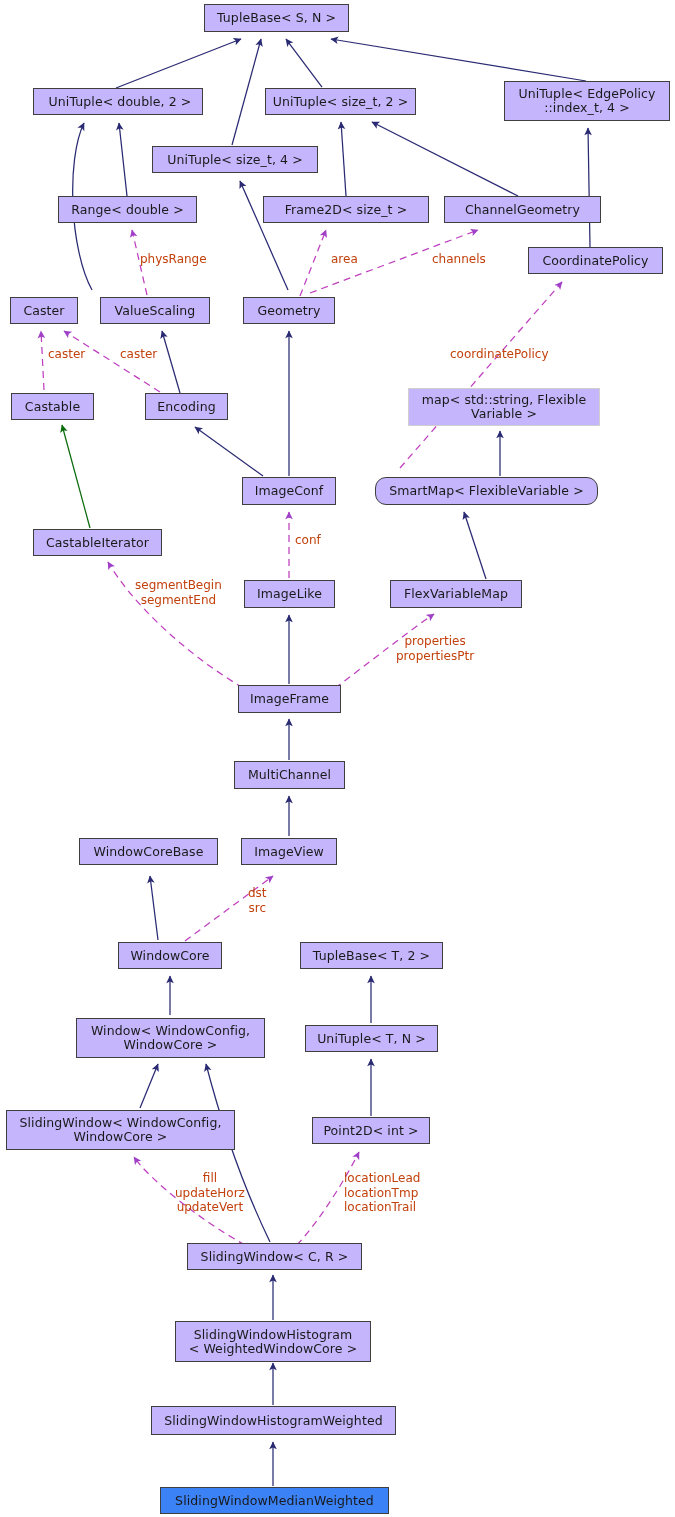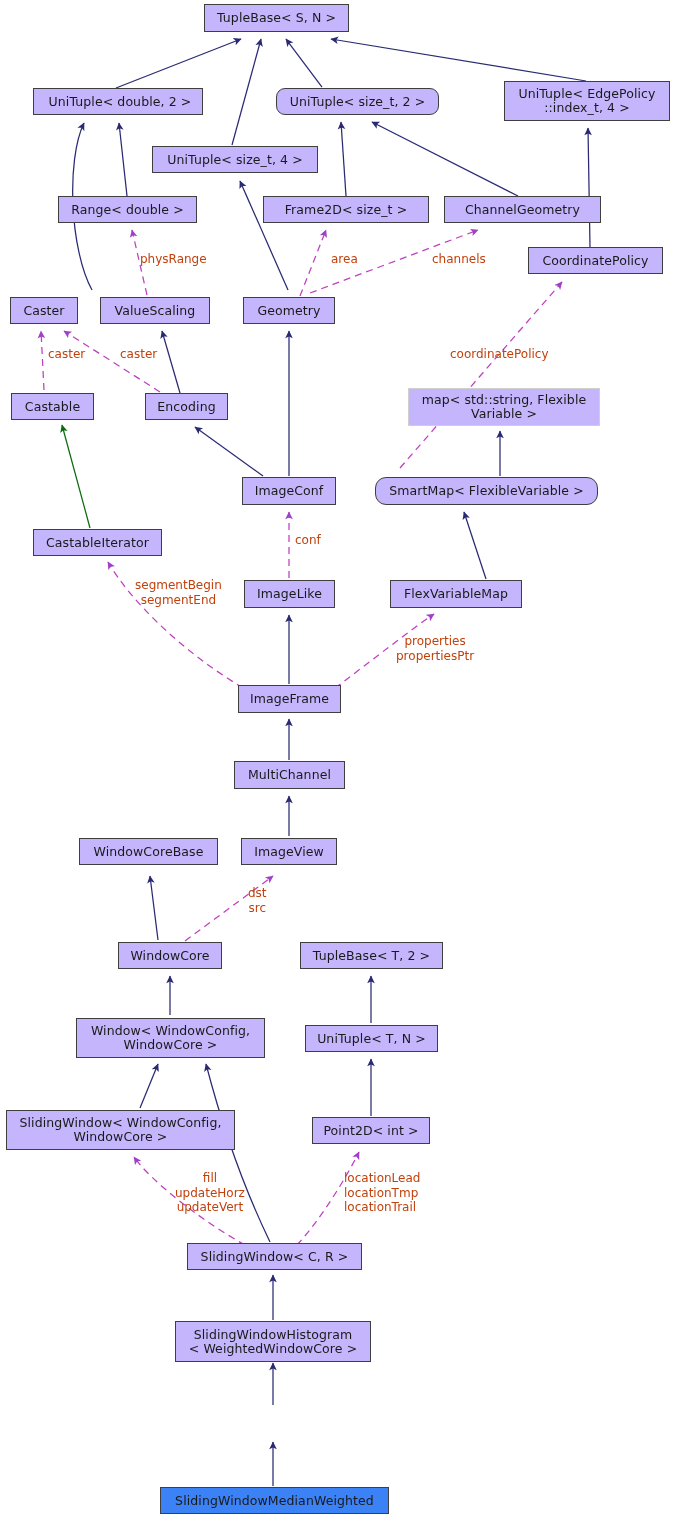--- a/index.html
+++ b/index.html
@@ -140,21 +140,21 @@
       <path d="M245,1245 C200,1220 150,1180 134,1157"></path>
 
       <path d="M297,1245 C320,1220 345,1180 359,1152"></path>
     </g>
   </svg>
 
   <div class="node thick" style="left:204px;top:4px;width:145px;height:28px;">TupleBase&lt; S, N &gt;</div>
 
   <div class="node thick" style="left:33px;top:88px;width:170px;height:27px;padding-left:8px;">UniTuple&lt; double, 2 &gt;</div>
 
-  <div class="node thick" style="left:276px;top:88px;width:163px;height:27px;border-radius:9px;">UniTuple&lt; size_t, 2 &gt;</div>
+  <div class="node thick" style="left:265px;top:88px;width:151px;height:27px;">UniTuple&lt; size_t, 2 &gt;</div>
 
   <div class="node thick" style="left:504px;top:81px;width:166px;height:40px;">UniTuple&lt; EdgePolicy
 ::index_t, 4 &gt;</div>
 
   <div class="node thick" style="left:152px;top:146px;width:166px;height:27px;">UniTuple&lt; size_t, 4 &gt;</div>
 
   <div class="node thick" style="left:58px;top:196px;width:139px;height:27px;">Range&lt; double &gt;</div>
 
   <div class="node thick" style="left:263px;top:196px;width:166px;height:27px;">Frame2D&lt; size_t &gt;</div>
 
@@ -205,20 +205,21 @@
   <div class="node thick" style="left:6px;top:1110px;width:229px;height:40px;">SlidingWindow&lt; WindowConfig,
 WindowCore &gt;</div>
 
   <div class="node thick" style="left:312px;top:1117px;width:118px;height:27px;">Point2D&lt; int &gt;</div>
 
   <div class="node thick" style="left:187px;top:1243px;width:175px;height:27px;">SlidingWindow&lt; C, R &gt;</div>
 
   <div class="node thick" style="left:175px;top:1321px;width:196px;height:41px;">SlidingWindowHistogram
 &lt; WeightedWindowCore &gt;</div>
 
+  <div class="node thick" style="left:151px;top:1406px;width:245px;height:29px;">SlidingWindowHistogramWeighted</div>
 
   <div class="node highlight" style="left:160px;top:1487px;width:229px;height:27px;">SlidingWindowMedianWeighted</div>
 
   <div class="elabel" style="left:140px;top:252px;">physRange</div>
 
   <div class="elabel" style="left:331px;top:252px;">area</div>
 
   <div class="elabel" style="left:432px;top:252px;">channels</div>
 
   <div class="elabel" style="left:450px;top:347px;">coordinatePolicy</div>

